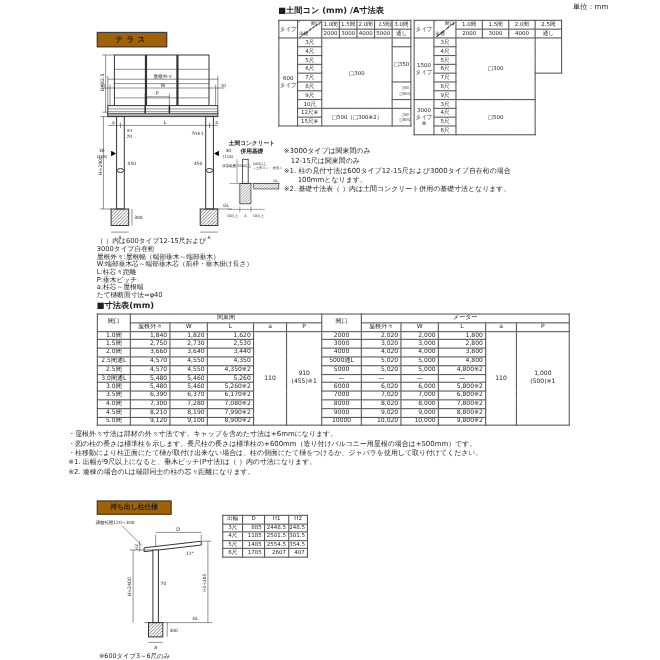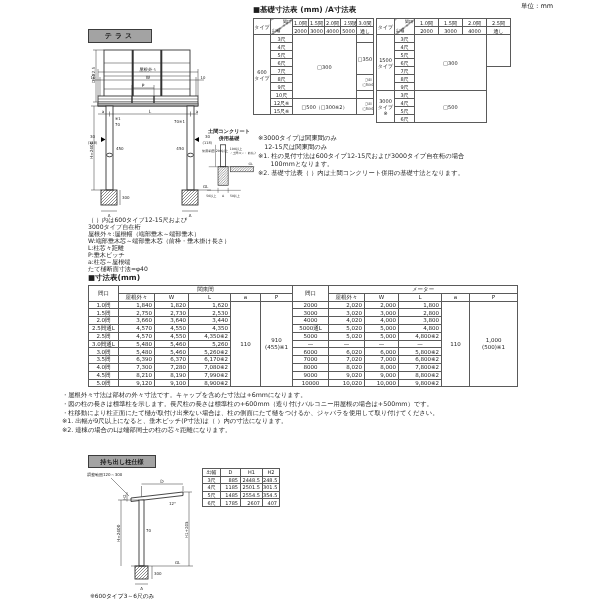--- a/index.html
+++ b/index.html
@@ -1,20 +1,20 @@
 <!DOCTYPE html>
 <html><head>
 <meta charset="utf-8">
 <style>
   html,body{margin:0;padding:0;background:#fff}
   #page{position:relative;width:600px;height:600px;background:#fff;overflow:hidden;
         font-family:"DejaVu Sans","Liberation Sans",sans-serif;color:#1d1d1d}
   .abs{position:absolute}
   .ttl{font-weight:bold;font-size:7.5px;white-space:nowrap}
-  .box{border:1px solid #3c3c3c;text-align:center;font-weight:bold;background:#a3a3a3}
+  .box{border:1px solid #3c3c3c;text-align:center;font-weight:bold;background:#a16207}
   .nw{white-space:nowrap}
   table{border-collapse:collapse;table-layout:fixed;background:#fff}
   .t td,.t th{border:1px solid #5a5a5a;font-weight:normal;text-align:center;
               padding:0;overflow:hidden;white-space:nowrap;vertical-align:middle}
   .ft{font-size:5px;line-height:6px}
   .ft tr{height:8px}
   .dt{font-size:5.5px;line-height:6.5px}
   .dt tr{height:7.8px}
   .bt{font-size:5px;line-height:6px}
   .bt tr{height:7.6px}
@@ -148,21 +148,21 @@
     <div class="leg">（ ）内は600タイプ12-15尺および</div>
     <div class="leg">3000タイプ自在桁</div>
     <div class="leg">屋根外々:屋根幅（端部垂木～端部垂木）</div>
     <div class="leg">W:端部垂木芯～端部垂木芯（前枠・垂木掛け長さ）</div>
     <div class="leg">L:柱芯々距離</div>
     <div class="leg">P:垂木ピッチ</div>
     <div class="leg">a:柱芯～屋根端</div>
     <div class="leg">たて樋断面寸法=φ40</div>
   </div>
 
-  <div class="abs ttl" style="left:253px;top:5px">■基礎寸法表 (mm) /A寸法表</div>
+  <div class="abs ttl" style="left:253px;top:5px">■土間コン (mm) /A寸法表</div>
   <div class="abs nw" style="left:521px;top:2px;font-size:6.5px">単位：mm</div>
 
   <table class="abs t ft" style="left:253px;top:18px;width:120px">
     <colgroup>
         <col style="width:17px">
         <col style="width:22px">
         <col style="width:16px">
         <col style="width:16px">
         <col style="width:16px">
         <col style="width:16px">

